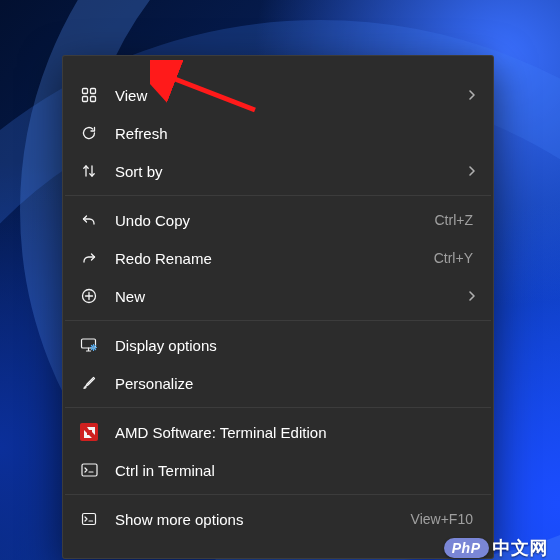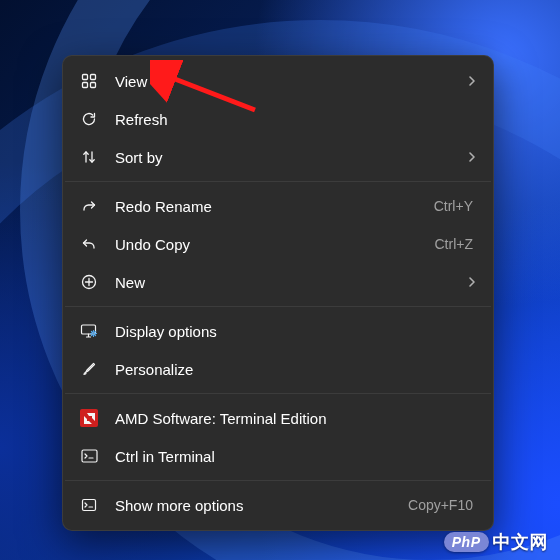--- a/index.html
+++ b/index.html
@@ -23,23 +23,23 @@
   body::before { width: 700px; height: 700px; top: -200px; right: -280px; border-width: 60px; }
   body::after  { width: 900px; height: 900px; bottom: -500px; left: -200px; border-width: 70px; border-color: rgba(70,130,255,0.22); }
 
   .context-menu {
     position: absolute;
     left: 62px;
     top: 55px;
     width: 432px;
     background: #2c2c2c;
     border: 1px solid rgba(255,255,255,0.08);
-    border-radius: 10px;
+    border-radius: 3px;
     box-shadow: 0 12px 40px rgba(0,0,0,0.55);
-    padding: 6px 0;
+    padding: 20px 0;
     color: #ffffff;
     font-size: 15px;
     z-index: 10;
   }
   .menu-item {
     display: flex;
     align-items: center;
     height: 38px;
     padding: 0 16px;
     cursor: default;
@@ -73,21 +73,21 @@
   .arrow-annotation {
     position: absolute;
     left: 150px;
     top: 60px;
     z-index: 20;
     pointer-events: none;
   }
   .watermark {
     position: absolute;
     right: 12px;
-    bottom: 6px;
+    bottom: 0;
     z-index: 30;
     display: flex;
     align-items: center;
     gap: 4px;
     pointer-events: none;
   }
   .php-badge {
     background: #7a86d6;
     color: #fff;
     font-weight: 700;
@@ -147,37 +147,37 @@
           <path d="M3 2l4 4-4 4"></path>
         </svg>
     </span>
   </div>
 
   <div class="separator"></div>
 
   <div class="menu-item">
     <span class="icon">
       <svg width="16" height="16" viewBox="0 0 16 16" fill="none" stroke="#fff" stroke-width="1.3" stroke-linecap="round" stroke-linejoin="round">
+        <path d="M5.5 4L2.5 7l3 3"></path>
+          <path d="M2.5 7h6a4.5 4.5 0 0 1 4.5 4.5V12"></path>
+      </svg>
+    </span>
+    <span class="label">Undo Copy</span>
+    <span class="shortcut">Ctrl+Z</span>
+  </div>
+
+  <div class="menu-item">
+    <span class="icon">
+      <svg width="16" height="16" viewBox="0 0 16 16" fill="none" stroke="#fff" stroke-width="1.3" stroke-linecap="round" stroke-linejoin="round">
         <path d="M10.5 4l3 3-3 3"></path>
           <path d="M13.5 7h-6A4.5 4.5 0 0 0 3 11.5V12"></path>
       </svg>
     </span>
     <span class="label">Redo Rename</span>
     <span class="shortcut">Ctrl+Y</span>
-  </div>
-
-  <div class="menu-item">
-    <span class="icon">
-      <svg width="16" height="16" viewBox="0 0 16 16" fill="none" stroke="#fff" stroke-width="1.3" stroke-linecap="round" stroke-linejoin="round">
-        <path d="M5.5 4L2.5 7l3 3"></path>
-          <path d="M2.5 7h6a4.5 4.5 0 0 1 4.5 4.5V12"></path>
-      </svg>
-    </span>
-    <span class="label">Undo Copy</span>
-    <span class="shortcut">Ctrl+Z</span>
   </div>
 
   <div class="menu-item">
     <span class="icon">
       <svg width="16" height="16" viewBox="0 0 16 16" fill="none" stroke="#fff" stroke-width="1.3" stroke-linecap="round">
         <circle cx="8" cy="8" r="6.5"></circle>
           <path d="M8 4.5v7M4.5 8h7"></path>
       </svg>
     </span>
     <span class="label">New</span>
@@ -240,21 +240,21 @@
   <div class="separator"></div>
 
   <div class="menu-item">
     <span class="icon">
       <svg width="16" height="16" viewBox="0 0 16 16" fill="none" stroke="#fff" stroke-width="1.2" stroke-linecap="round" stroke-linejoin="round">
         <rect x="1.5" y="2.5" width="13" height="11" rx="1.5"></rect>
         <path d="M4 6l2 2-2 2M8 10h3.5"></path>
       </svg>
     </span>
     <span class="label">Show more options</span>
-    <span class="shortcut">Copy+F10</span>
+    <span class="shortcut">View+F10</span>
   </div>
 
 </div>
 
 <svg class="arrow-annotation" width="120" height="60" viewBox="0 0 120 60">
   <defs>
     <marker id="ah" markerWidth="12" markerHeight="12" refX="3" refY="5" orient="auto">
       <path d="M0 0 L10 5 L0 10 Z" fill="#ff1a1a"></path>
     </marker>
   </defs>

